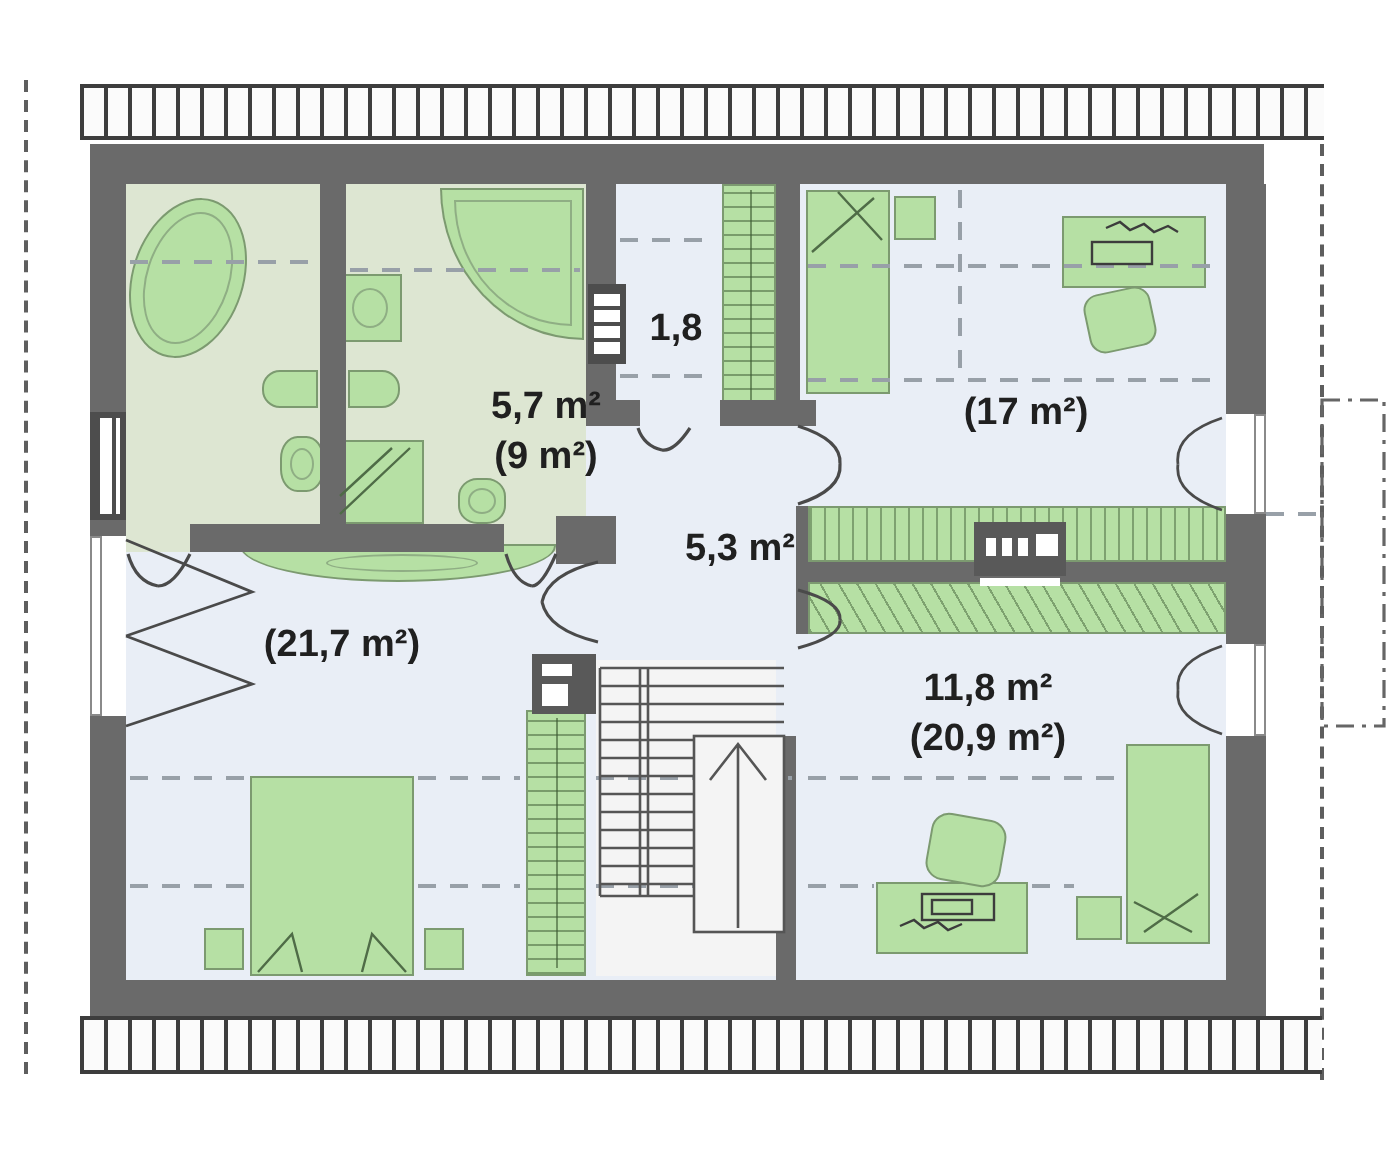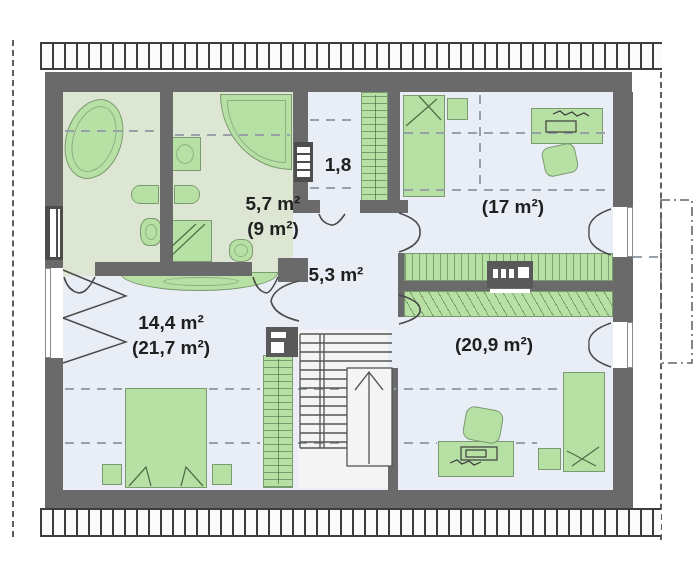--- a/index.html
+++ b/index.html
@@ -187,24 +187,24 @@
   <div class="label" style="left:241px;top:191px;margin-left:32px;">
     <span>5,7 m²</span>
     <span>(9 m²)</span>
   </div>
   <div class="label" style="left:338px;top:152px;">
     <span>1,8</span>
   </div>
   <div class="label" style="left:513px;top:194px;">
     <span>(17 m²)</span>
   </div>
-  <div class="label" style="left:336px;top:262px;">
+  <div class="label" style="left:370px;top:262px;">
     <span>5,3 m²</span>
   </div>
   <div class="label" style="left:171px;top:310px;">
-    <span>14,4 m²</span>
     <span>(21,7 m²)</span>
   </div>
   <div class="label" style="left:494px;top:332px;">
+    <span>11,8 m²</span>
     <span>(20,9 m²)</span>
   </div>
 
 </div>
 
 </body></html>

